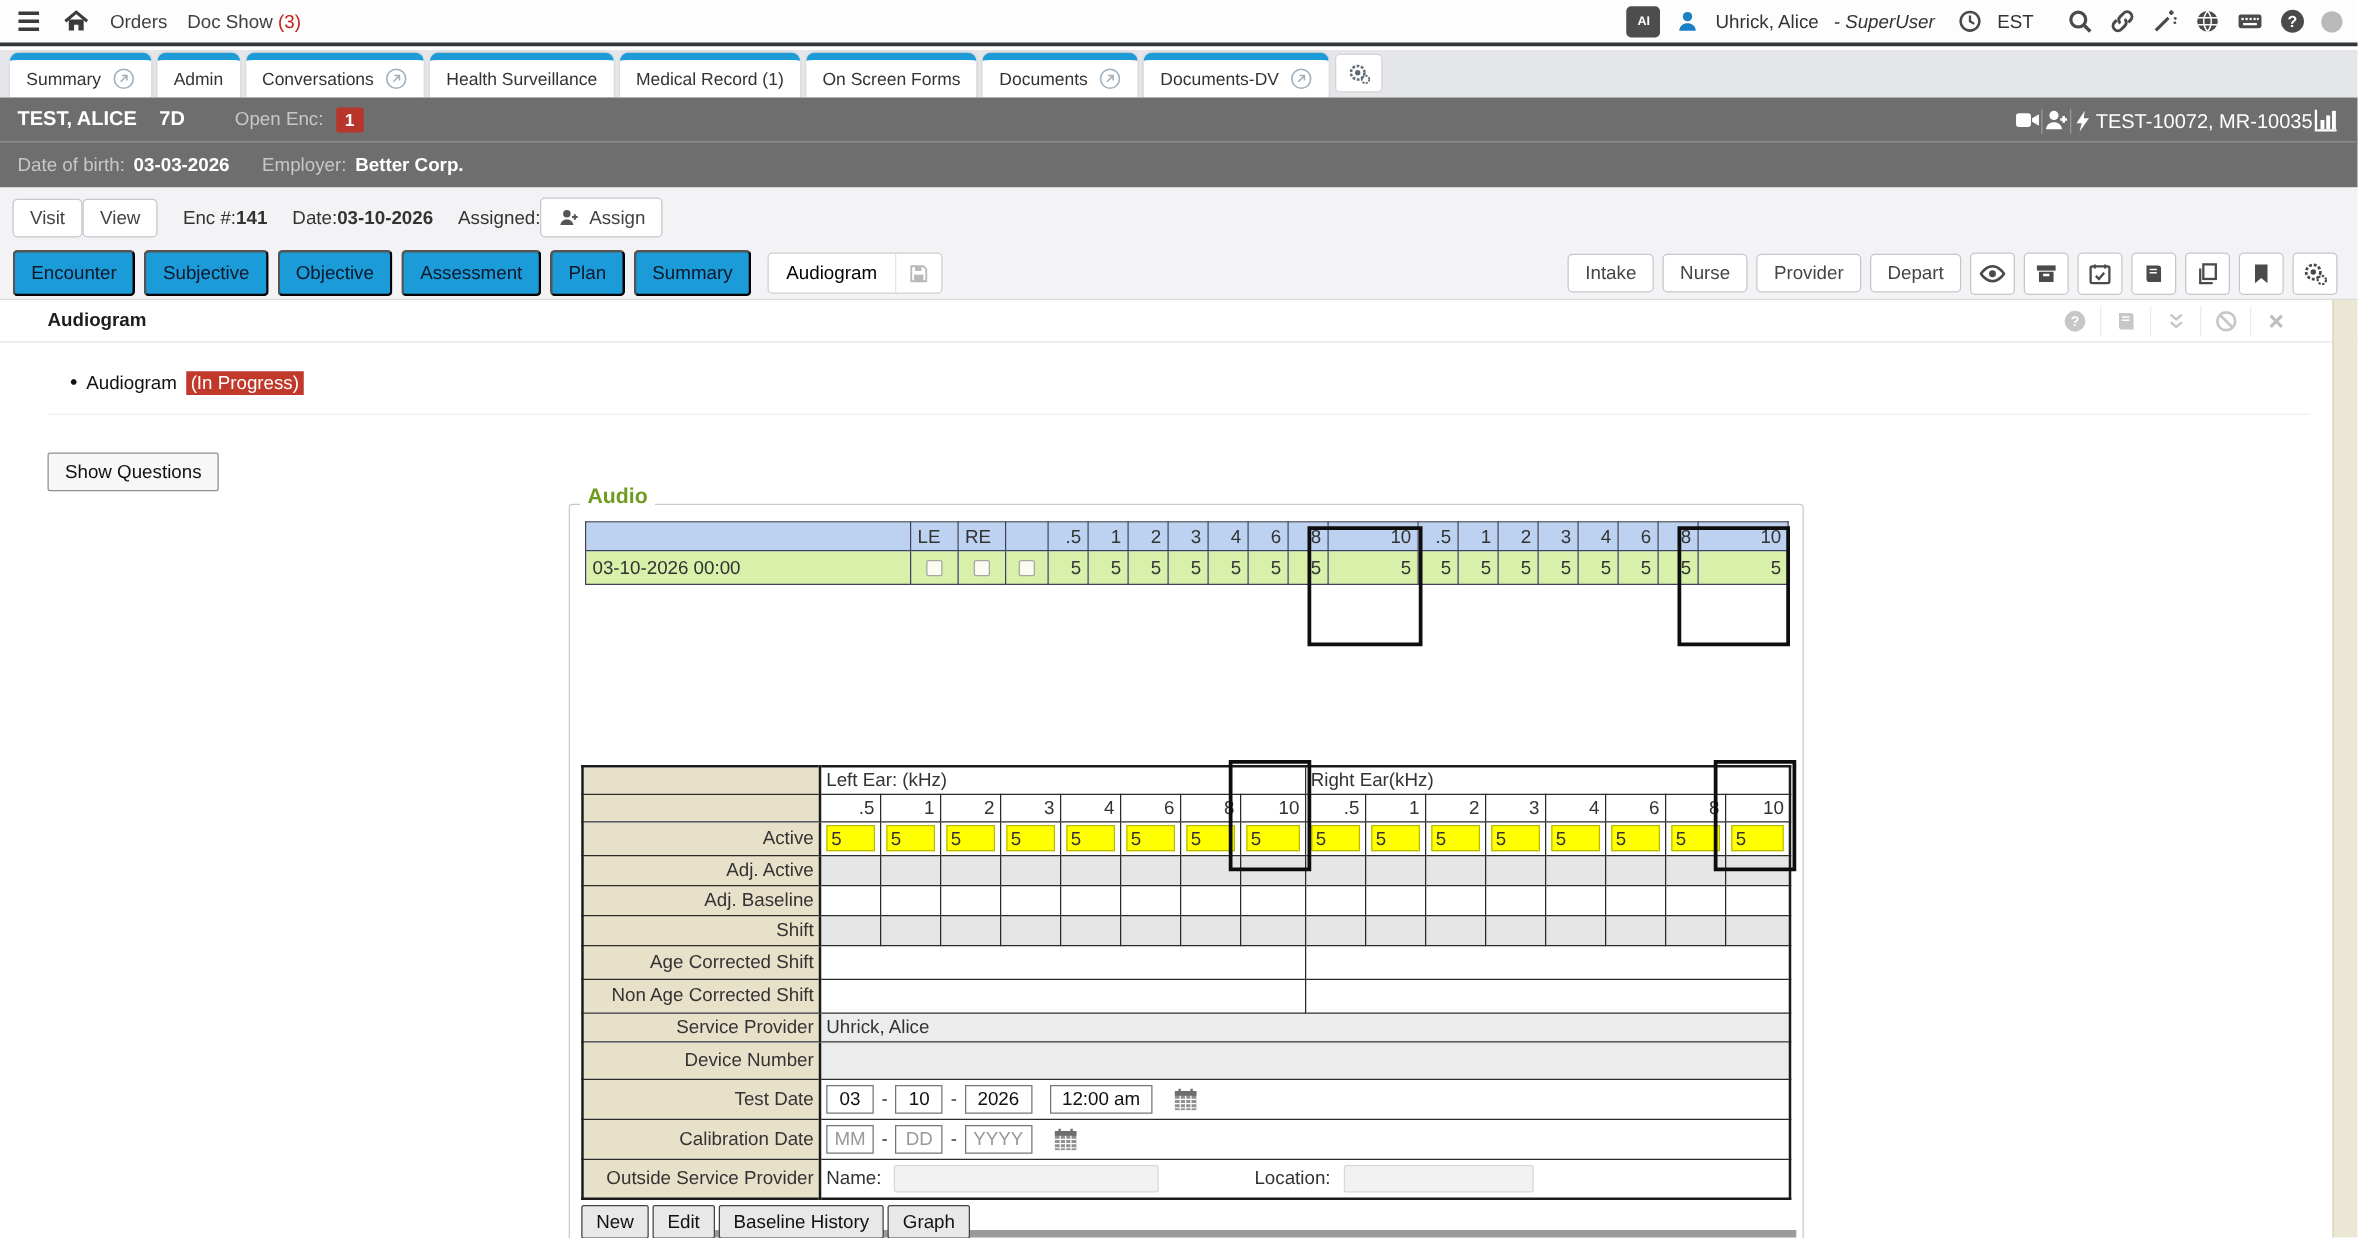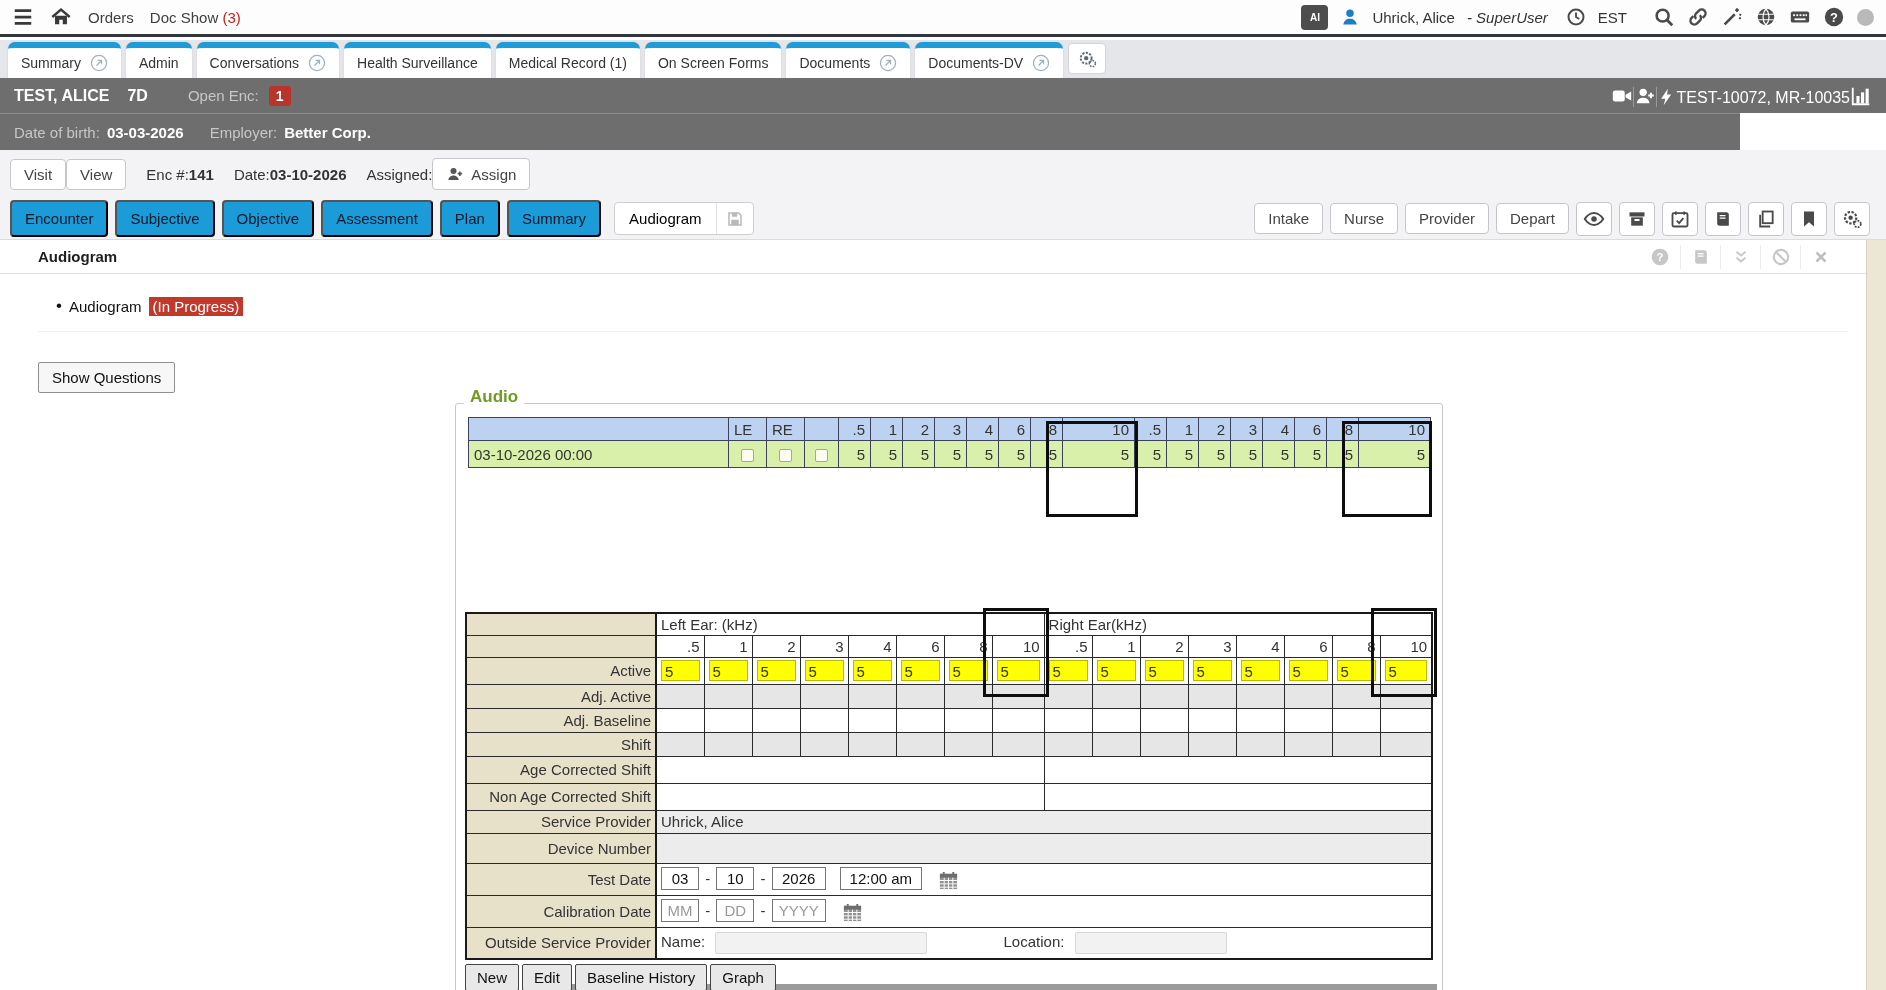--- a/index.html
+++ b/index.html
@@ -29,21 +29,21 @@
     border-radius:4px; display:flex; align-items:center; justify-content:center; }
 
   
   .pbar { position:absolute; left:0; top:78px; width:1886px; height:35px; background:#6e6e6e;
     display:flex; align-items:center; padding:0 14px; color:#fff; font-size:16px; }
   .pbar .lbl, .dbar .lbl { color:#c7c7c7; font-weight:normal; font-size:15px; }
   .encbadge { background:#b8352c; color:#fff; font-weight:bold; font-size:14px; padding:2px 7px;
     border-radius:2px; margin-left:10px; }
   .pbar .right { margin-left:auto; display:flex; align-items:flex-end; }
   .vdiv { width:1px; height:20px; background:#9a9a9a; }
-  .dbar { position:absolute; left:0; top:113px; width:1740px; height:37px; background:#6e6e6e;
+  .dbar { position:absolute; left:0; top:113px; width:1886px; height:37px; background:#6e6e6e;
     border-top:1px solid #8c8c8c; display:flex; align-items:center; padding:0 14px; color:#fff; font-size:15px; }
 
   
   .encrow { position:absolute; left:0; top:150px; width:1886px; height:48px; background:#f3f3f5;
     display:flex; align-items:center; padding:0 10px; font-size:15px; color:#333; }
   .btn-plain { background:#fff; border:1px solid #c3c7cc; border-radius:4px; padding:6px 13px;
     font-size:15px; color:#444; display:flex; align-items:center; gap:7px; }
   .gap20 { width:20px; }
 
   

